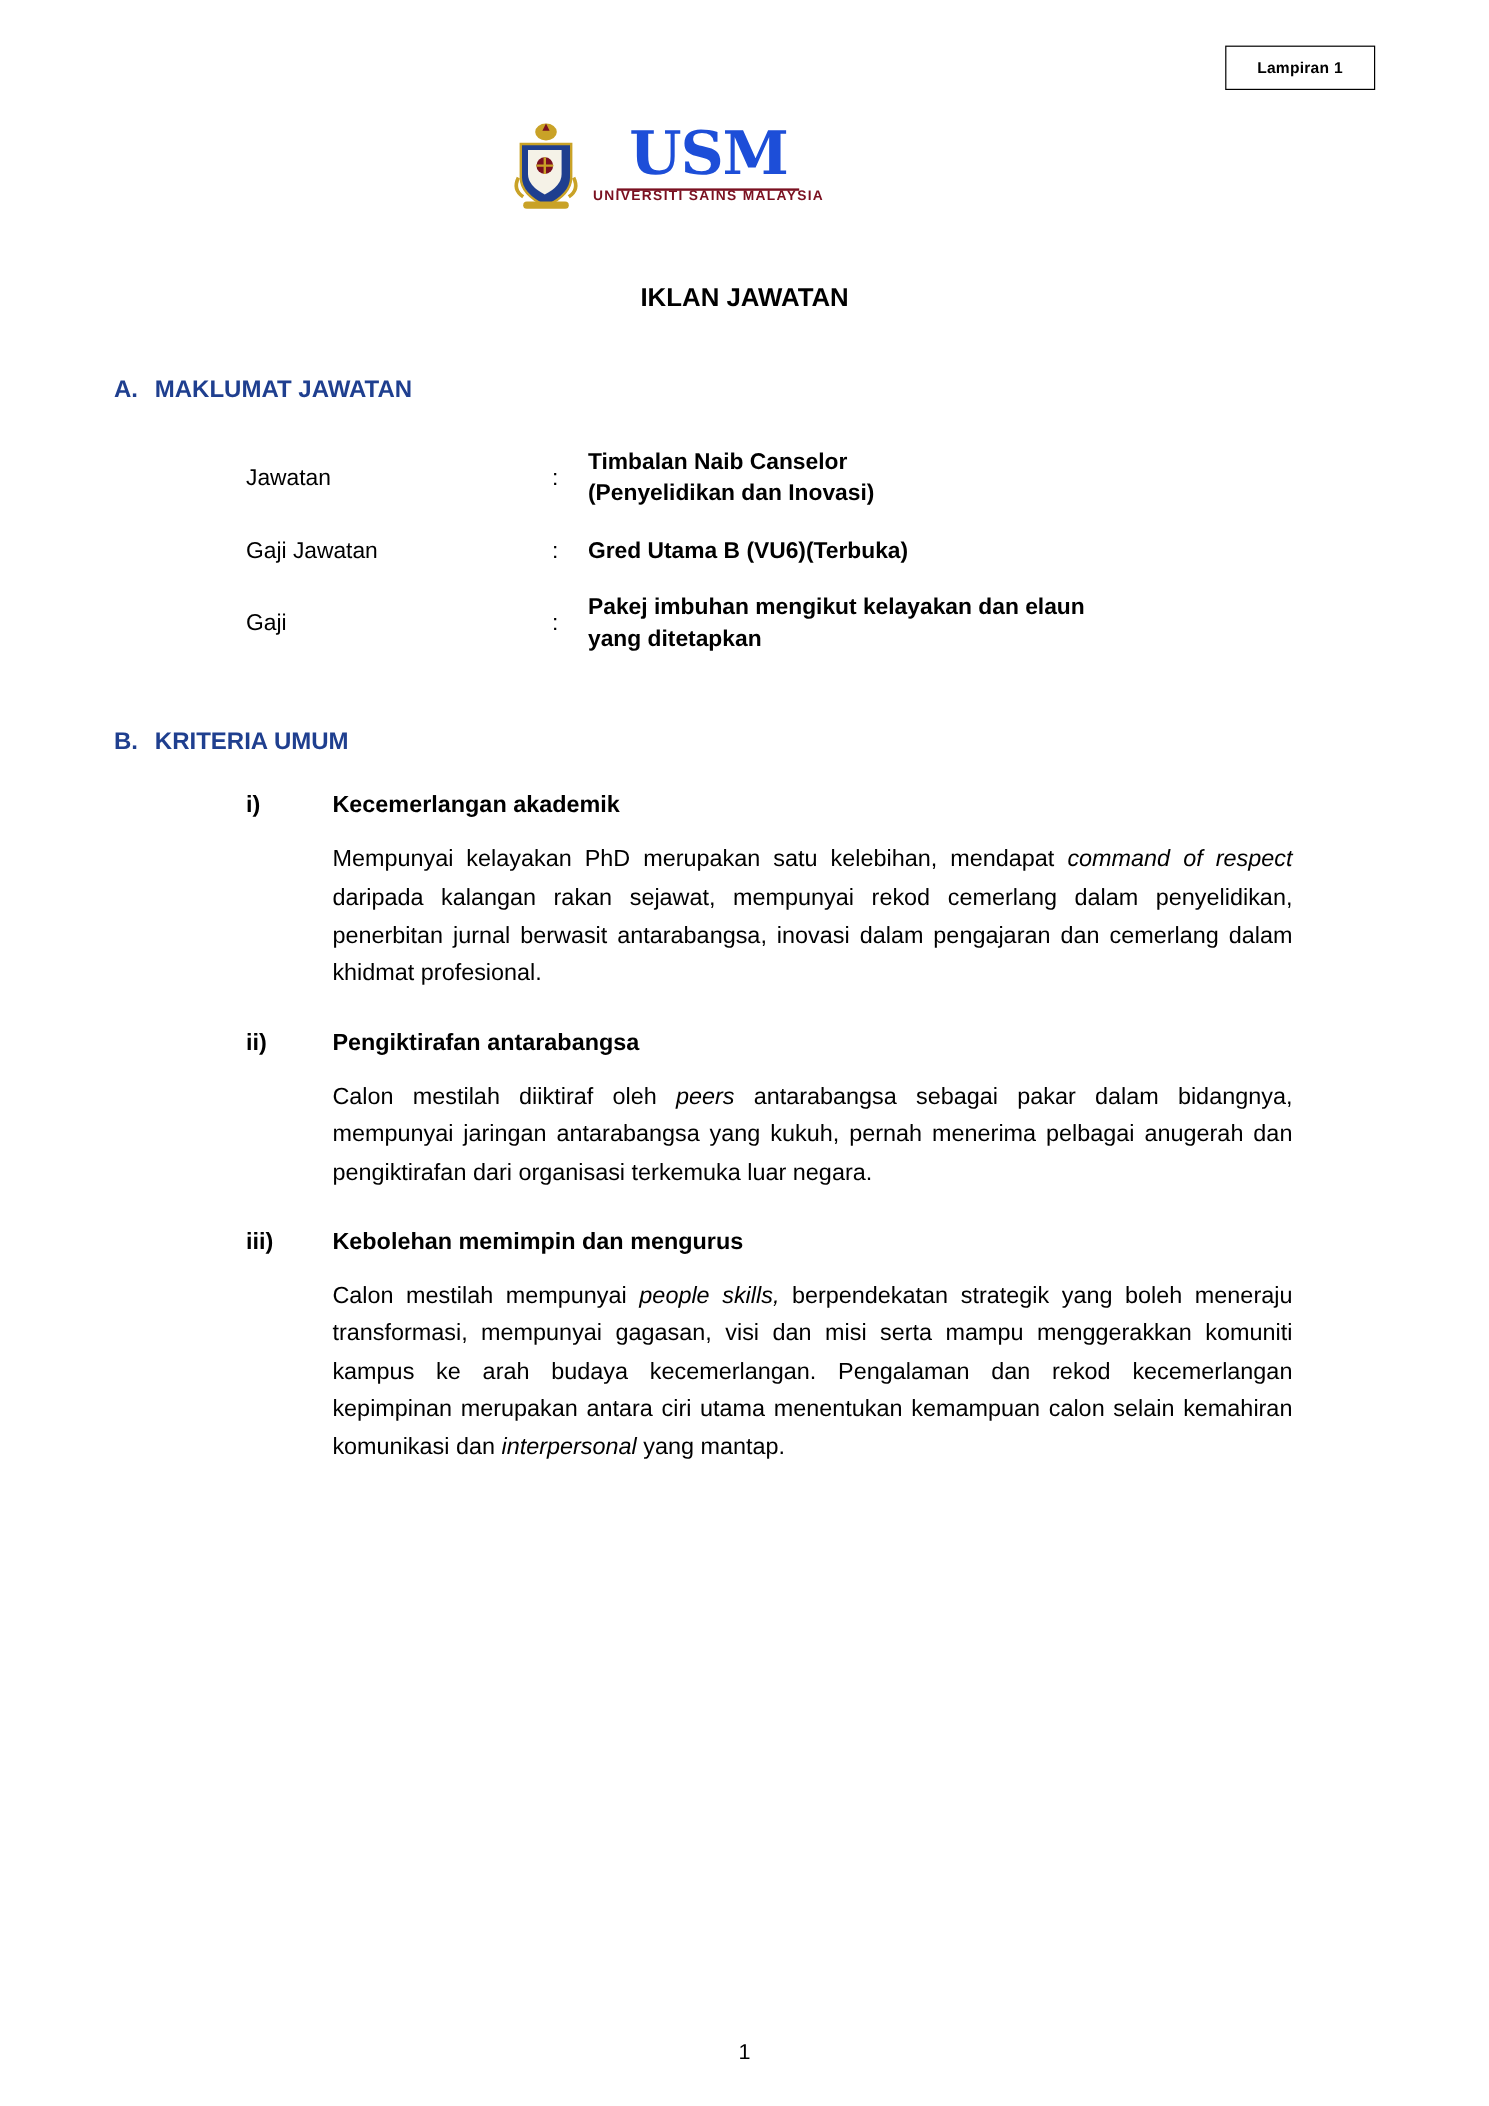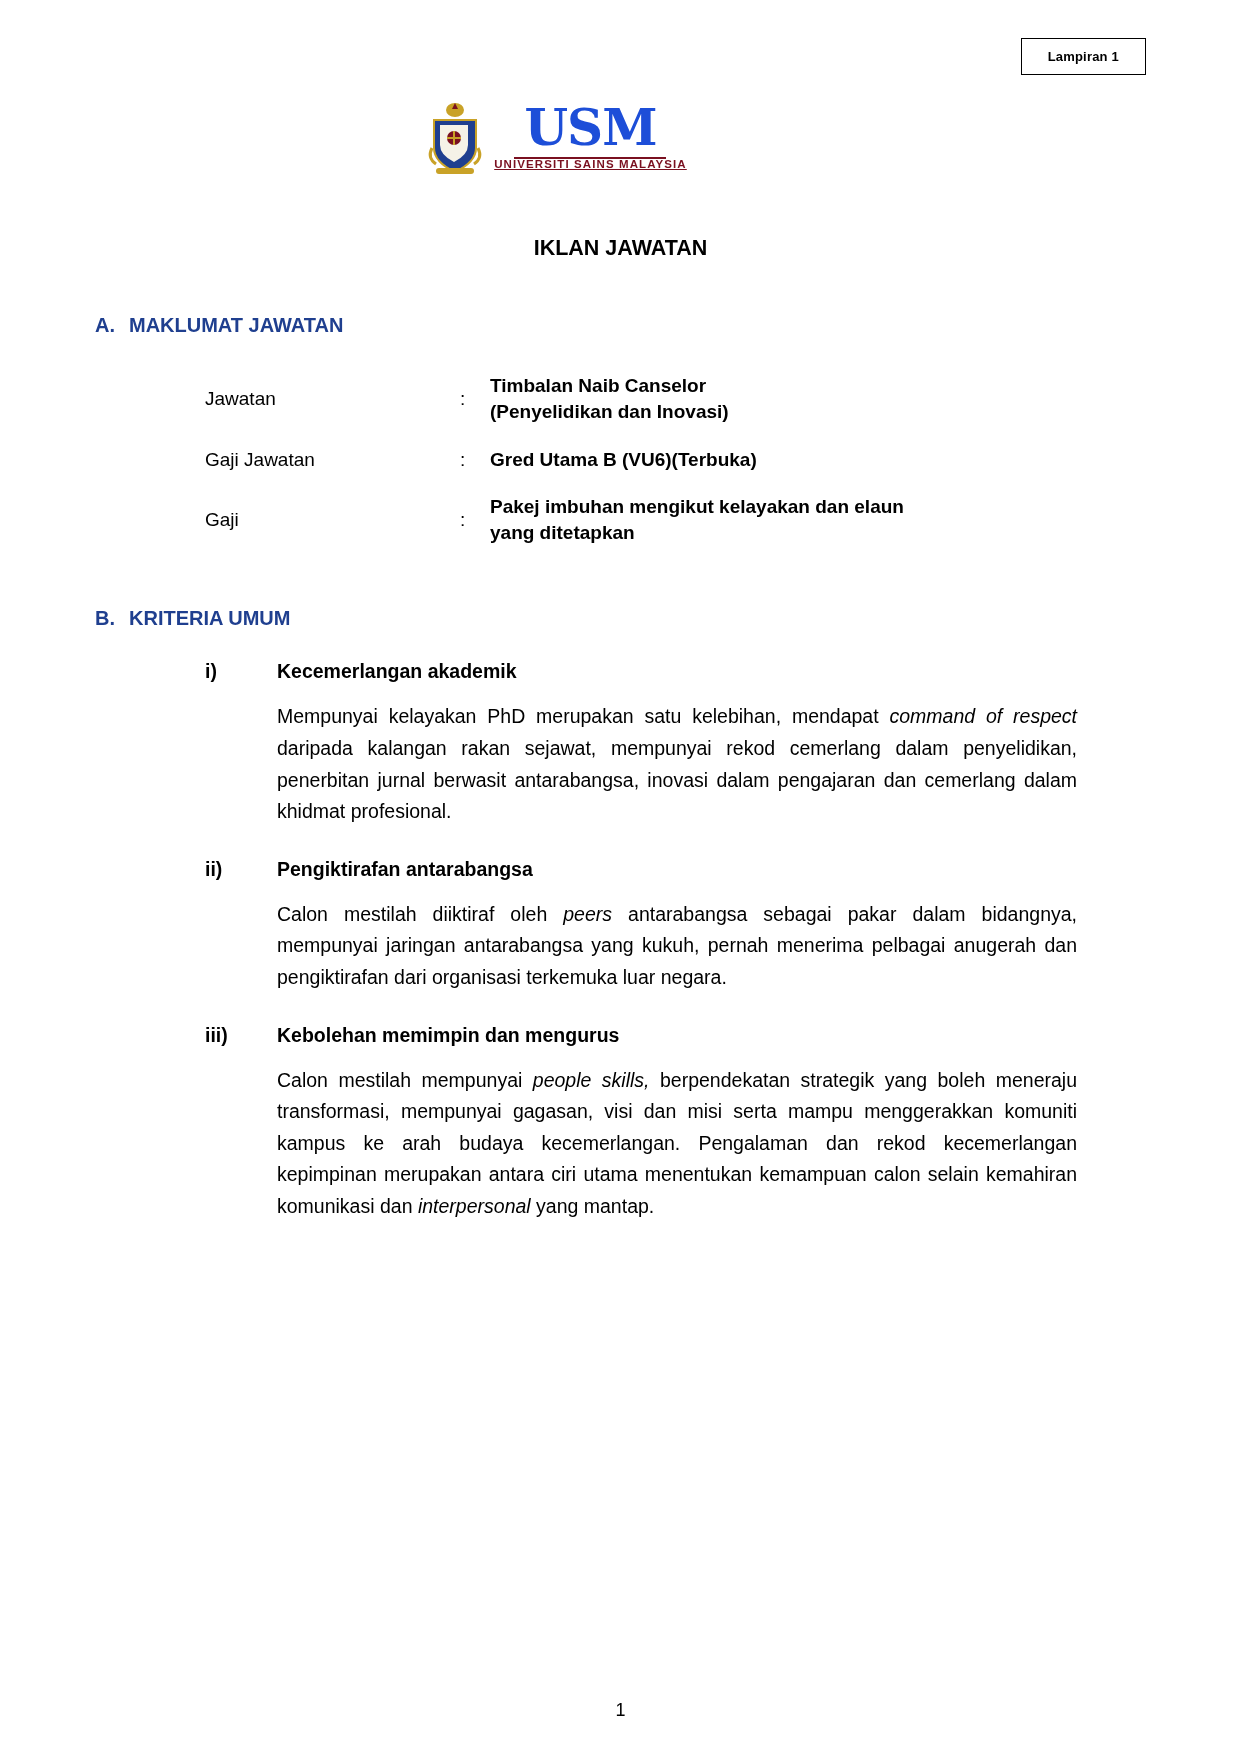--- a/index.html
+++ b/index.html
@@ -62,21 +62,20 @@
     font-size: 50px;
     letter-spacing: -1px;
     color: #1d4ed8;
   }
   .usm-sub {
     font-size: 11.5px;
     letter-spacing: 1.1px;
     color: #7a1020;
     margin-top: 0;
     font-weight: bold;
-    text-decoration: underline;
   }
   .usm-rule {
     width: 152px;
     height: 2px;
     background: #7a1020;
     margin-top: 4px;
   }
   .apex {
     position: relative;
     display: flex;

